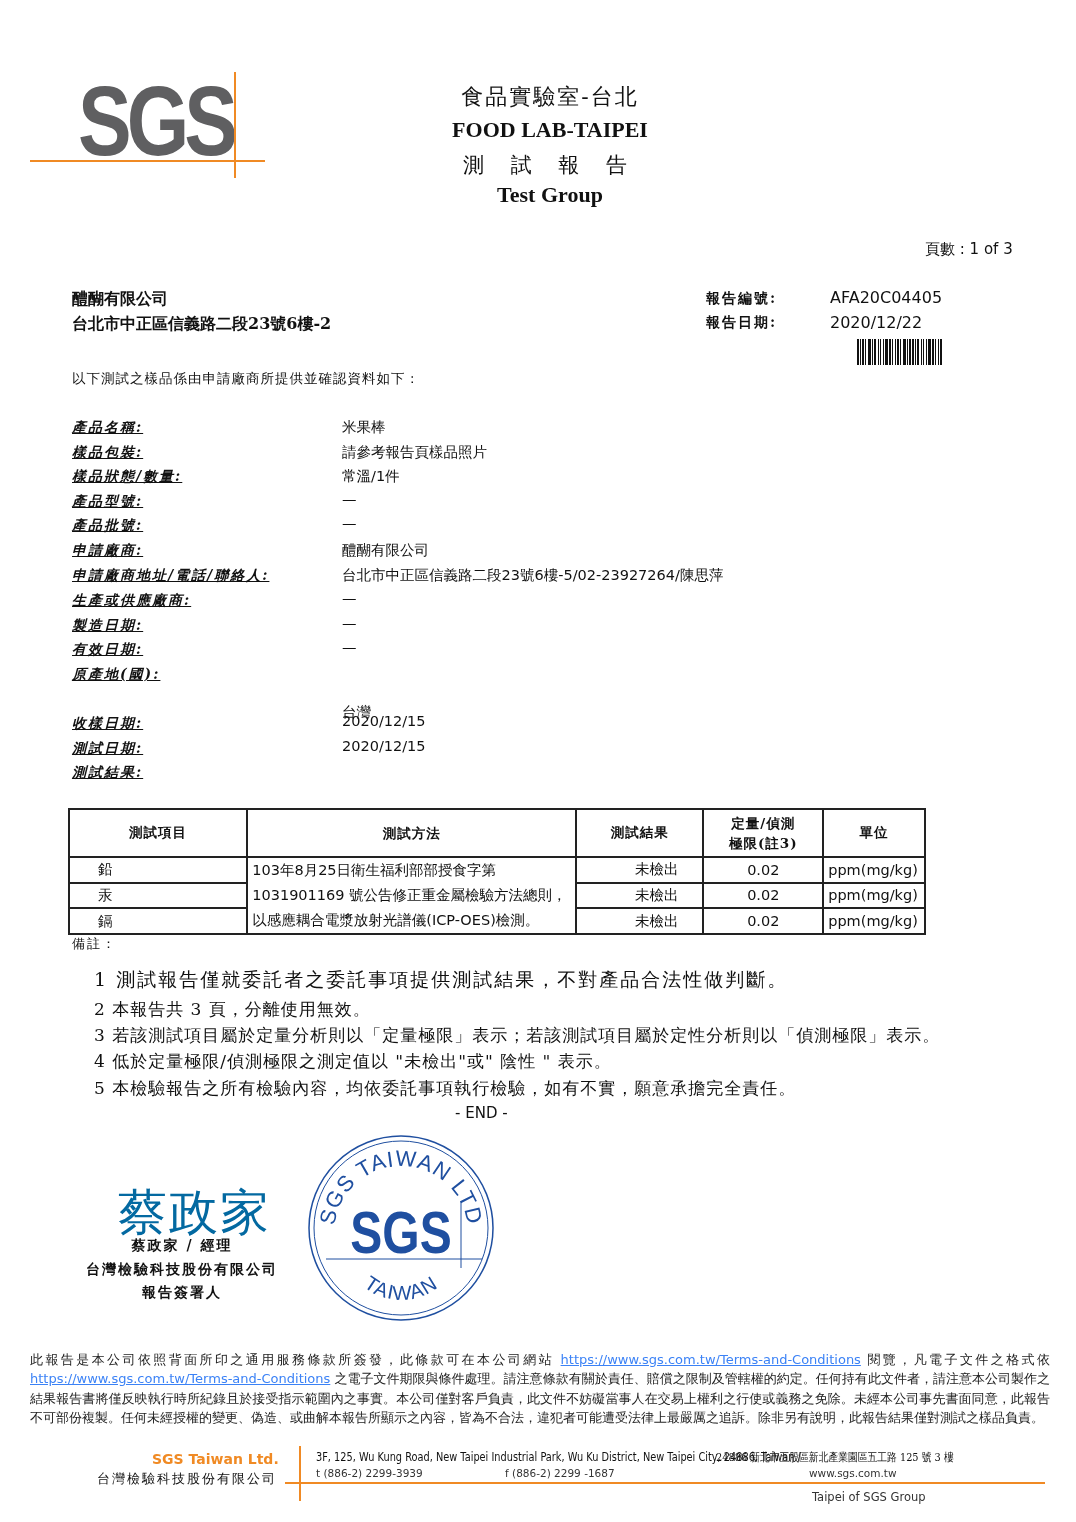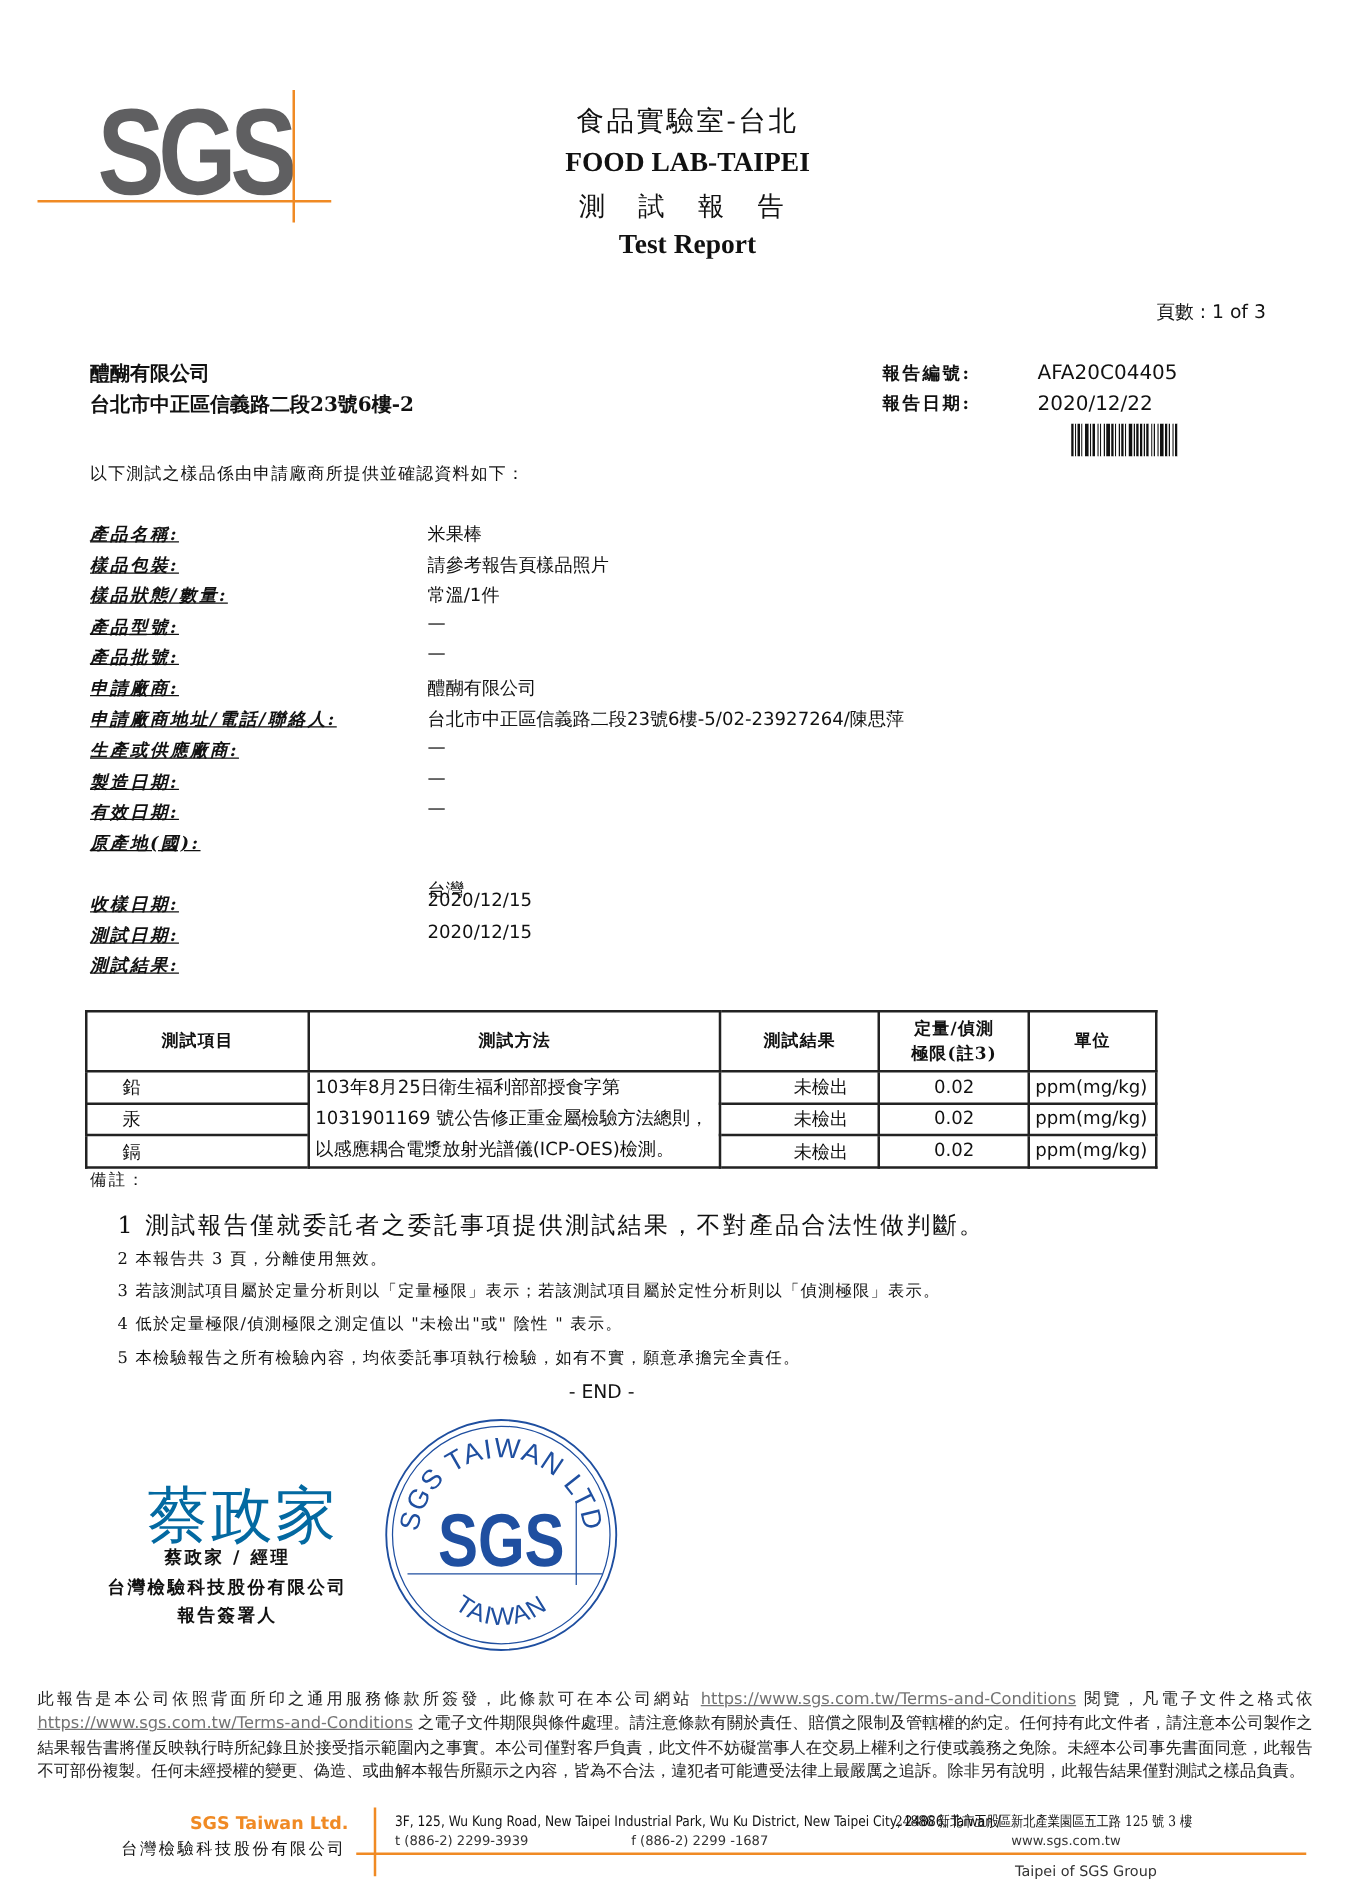--- a/index.html
+++ b/index.html
@@ -39,34 +39,34 @@
   table.results td { height: 22px; }
   .c-item { width: 158px; padding-left: 28px !important; }
   .c-method { width: 343px; line-height: 25px; vertical-align: top; font-size: 14.5px; }
   .c-result { width: 106px; text-align: right; padding-right: 24px !important; }
   .c-limit { width: 118px; text-align: center; }
   .c-unit { width: 92px; }
 
   .remark-lbl { left: 72px; top: 935px; font-size: 13px; letter-spacing: 2px; font-family: "DejaVu Serif", serif; }
   .note { left: 94px; font-family: "DejaVu Serif", serif; letter-spacing: 1px; }
   .note-1 { top: 967px; font-size: 19px; letter-spacing: 2px; }
-  .note-n { font-size: 13px; }
+  .note-n { font-size: 17px; }
 
   .end { left: 455px; top: 1104px; font-size: 15px; }
 
   
   .sig-script { left: 118px; top: 1180px; font-size: 49px; color: #0369a1; font-family: "DejaVu Serif", serif; font-weight: 300; letter-spacing: 2px; }
   .sig-line { width: 240px; left: 62px; text-align: center; font-family: "DejaVu Serif", serif; font-weight: bold; font-size: 14px; letter-spacing: 2px; }
 
   
   .stamp { left: 306px; top: 1133px; width: 190px; height: 190px; }
 
   
   .disclaimer { left: 30px; top: 1350px; width: 1020px; font-size: 13px; line-height: 19.3px; color: #222; text-align: justify; }
-  .disclaimer a { color: #737373; text-decoration: underline; }
+  .disclaimer a { color: #3b82f6; text-decoration: underline; }
 
   
   .foot-co-en { left: 152px; top: 1451px; font-size: 14px; font-weight: bold; color: #f08a24; }
   .foot-co-cn { left: 97px; top: 1470px; font-size: 13px; letter-spacing: 2px; font-family: "DejaVu Serif", serif; }
   .foot-vline { left: 299px; top: 1446px; width: 2px; height: 55px; background: #f08a24; }
   .foot-hline { left: 285px; top: 1482px; width: 760px; height: 2px; background: #f08a24; }
   .foot-addr { left: 316px; top: 1450px; font-size: 11.5px; transform: scaleX(0.85); transform-origin: left top; white-space: nowrap; }
   .foot-addr-cn { left: 716px; top: 1450px; font-size: 11.5px; white-space: nowrap; font-family: "DejaVu Serif", serif; transform: scaleX(0.85); transform-origin: left top; }
   .foot-tel { left: 316px; top: 1467px; font-size: 10.5px; color: #333; }
   .foot-fax { left: 505px; top: 1467px; font-size: 10.5px; color: #333; }
@@ -76,21 +76,21 @@
 </head>
 <body>
 
 <div class="abs logo-text">SGS</div>
 <div class="abs logo-hline"></div>
 <div class="abs logo-vline"></div>
 
 <div class="abs hdr hdr-cn1 serif">食品實驗室-台北</div>
 <div class="abs hdr hdr-en1">FOOD LAB-TAIPEI</div>
 <div class="abs hdr hdr-cn2 serif">測 試 報 告</div>
-<div class="abs hdr hdr-en2">Test Report</div>
+<div class="abs hdr hdr-en2">Test Group</div>
 
 <div class="abs page-num">頁數 : 1 of 3</div>
 
 <div class="abs client" style="top:289px;">醴醐有限公司</div>
 <div class="abs client" style="top:314px;">台北市中正區信義路二段23號6樓-2</div>
 
 <div class="abs meta-lbl" style="top:290px;">報告編號:</div>
 <div class="abs meta-val" style="top:288px;">AFA20C04405</div>
 <div class="abs meta-lbl" style="top:314px;">報告日期:</div>
 <div class="abs meta-val" style="top:313px;">2020/12/22</div>

